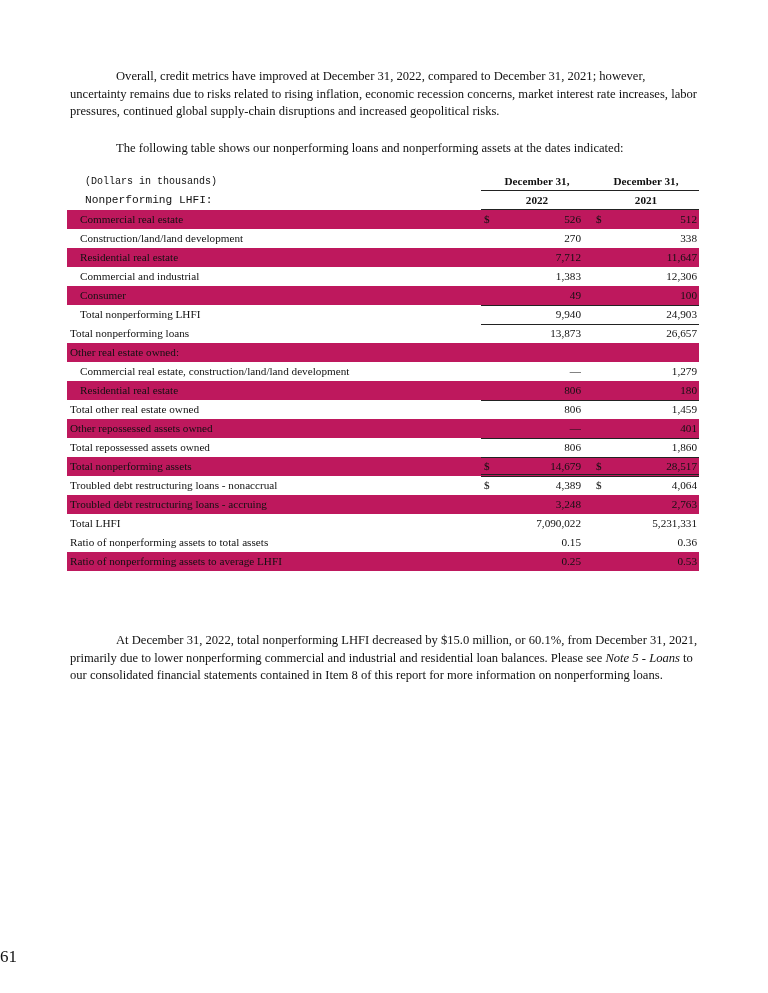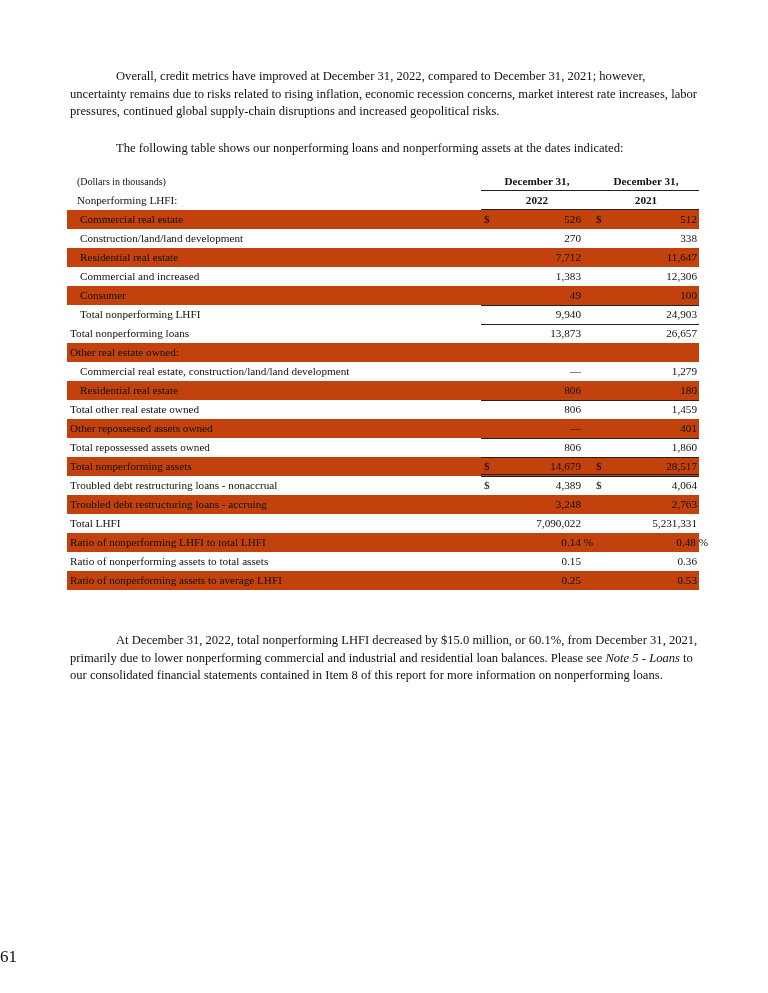--- a/index.html
+++ b/index.html
@@ -7,36 +7,36 @@
          font-family:"Liberation Serif", serif; color:#111; }
   .para { position:absolute; left:70px; width:632px; font-size:12.6px; line-height:17.5px; }
   .para .indent { display:inline-block; width:46px; }
   #p1 { top:68px; }
   #p2 { top:140px; }
   #p3 { top:632px; }
   em { font-style:italic; }
 
   #tbl { position:absolute; left:67px; top:172px; width:632px; }
   .row { position:relative; height:19px; font-size:11.2px; line-height:19px; }
-  .row.shade { background:#c2410c;padding-left:24px; }
+  .row.shade { background:#be185d;padding-left:24px; }
   .row .lbl { position:absolute; left:3px; white-space:nowrap; }
   .row.ind .lbl { left:13px; }
   .row .d1 { position:absolute; left:417px; }
   .row .v1 { position:absolute; right:118px; }
   .row .d2 { position:absolute; left:529px; }
   .row .v2 { position:absolute; right:2px; text-align:left; }
   .row .v1.pct { right:106px; }
   .row .v2.pct { right:-9px; }
   .line1 { position:absolute; left:414px; width:112px; border-top:1px solid #222; }
   .line2 { position:absolute; left:526px; width:106px; border-top:1px solid #222; }
   .dbl1 { position:absolute; left:414px; width:112px; border-top:3px double #222; }
   .dbl2 { position:absolute; left:526px; width:106px; border-top:3px double #222; }
 
   .hdr { position:relative; height:19px; font-size:11.2px; line-height:19px; }
-  .hdr .small { position:absolute; left:10px; font-size:10px; }
+  .hdr .small { position:absolute; left:18px; font-size:10px;font-family:Liberation Mono, monospace; }
   .hdr .h1 { position:absolute; left:414px; width:112px; text-align:center; font-weight:bold; }
   .hdr .h2 { position:absolute; left:526px; width:106px; text-align:center; font-weight:bold; }
 
   #pagenum { position:absolute; top:947px; left:0; width:768px; text-align:left; font-size:17px; }
 </style>
 </head>
 <body>
 
 <div id="p1" class="para"><span class="indent"></span><span>Overall, credit metrics have improved at December 31, 2022, compared to December 31, 2021; however, uncertainty remains due to risks related to rising inflation, economic recession concerns, market interest rate increases, labor pressures, continued global supply-chain disruptions and increased geopolitical risks.</span></div>
 
@@ -69,21 +69,21 @@
         <span class="lbl">Construction/land/land development</span>
         <span class="v1">270</span>
         <span class="v2">338</span>
       </div>
       <div class="row shade ind">
         <span class="lbl">Residential real estate</span>
         <span class="v1">7,712</span>
         <span class="v2">11,647</span>
       </div>
       <div class="row ind">
-        <span class="lbl">Commercial and increased</span>
+        <span class="lbl">Commercial and industrial</span>
         <span class="v1">1,383</span>
         <span class="v2">12,306</span>
       </div>
       <div class="row shade ind">
         <span class="lbl">Consumer</span>
         <span class="v1">49</span>
         <span class="v2">100</span>
       </div>
       <div class="row ind">
         <span class="lbl">Total nonperforming LHFI</span>
@@ -154,25 +154,20 @@
       <div class="row shade">
         <span class="lbl">Troubled debt restructuring loans - accruing</span>
         <span class="v1">3,248</span>
         <span class="v2">2,763</span>
       </div>
       <div class="row">
         <span class="lbl">Total LHFI</span>
         <span class="v1">7,090,022</span>
         <span class="v2">5,231,331</span>
       </div>
-      <div class="row shade">
-        <span class="lbl">Ratio of nonperforming LHFI to total LHFI</span>
-        <span class="v1 pct">0.14 %</span>
-        <span class="v2 pct">0.48 %</span>
-      </div>
       <div class="row">
         <span class="lbl">Ratio of nonperforming assets to total assets</span>
         <span class="v1">0.15</span>
         <span class="v2">0.36</span>
       </div>
       <div class="row shade">
         <span class="lbl">Ratio of nonperforming assets to average LHFI</span>
         <span class="v1">0.25</span>
         <span class="v2">0.53</span>
       </div>

